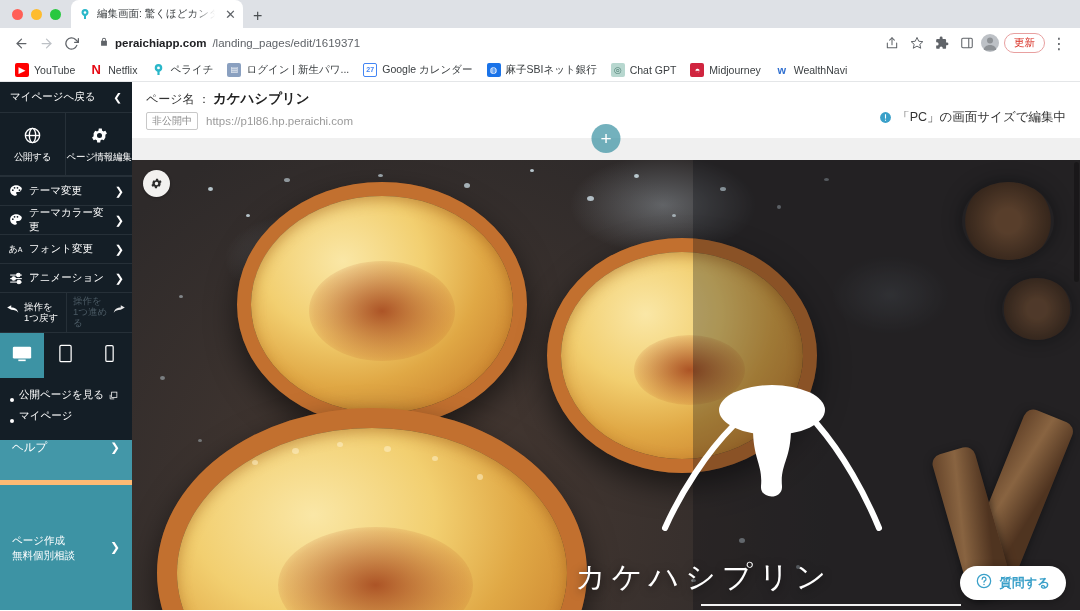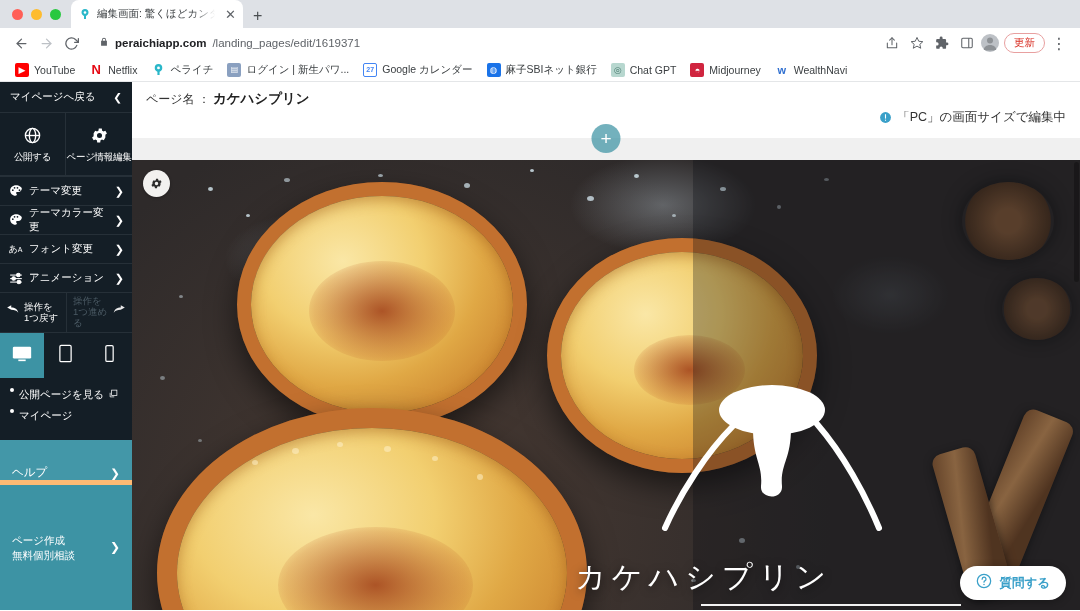--- a/index.html
+++ b/index.html
@@ -115,25 +115,25 @@
 
   .sb-switchtitle {
     height: 25px; display: flex; align-items: center; justify-content: center;
     gap: 4px; font-size: 10px;
   }
   .sb-devices { display: flex; height: 45px; }
   .sb-dev { width: 33.33%; display: flex; align-items: center; justify-content: center; cursor: pointer; }
   .sb-dev.active { background: #3d93a4; }
 
   .sb-links { padding: 10px 0 10px 10px; }
-  .sb-link { display: flex; align-items: flex-start; gap: 5px; font-size: 10.5px; margin-bottom: 7px; cursor: pointer; }
+  .sb-link { display: flex; align-items: flex-end; gap: 5px; font-size: 10.5px; margin-bottom: 7px; cursor: pointer; }
   .bullet { width: 4px; height: 4px; border-radius: 50%; background: #fff; flex: 0 0 4px; }
 
   .sb-help {
-    height: 40px; background: #4397a8; display: flex; align-items: flex-end;
+    height: 40px; background: #4397a8; display: flex; align-items: flex-start;
     padding: 0 12px; font-size: 11.5px; cursor: pointer;
   }
   .sb-help .chev { margin-left: auto; font-weight: bold; }
   .sb-consult {
     flex: 1; background: #3d93a4; display: flex; align-items: center;
     padding: 0 12px; font-size: 10.5px; line-height: 1.35; cursor: pointer;
     border-top: 5px solid #fdba74;
   }
   .sb-consult .chev { margin-left: auto; font-weight: bold; font-size: 12px; }
 
@@ -548,20 +548,24 @@
       </div>
     </div>
 
     <div class="main">
 
       <div class="page-header">
         <div class="ph-left">
           <div class="ph-name">
             <span>ページ名 ：</span>
             <b>カケハシプリン</b>
+          </div>
+          <div class="ph-url-row">
+            <span class="ph-badge">非公開中</span>
+            <span class="ph-url">https://p1l86.hp.peraichi.com</span>
           </div>
         </div>
         <div class="ph-right">
           <span class="ph-info-ic">
             <svg width="13" height="13" viewBox="0 0 24 24" fill="#3aa0c9">
                 <circle cx="12" cy="12" r="10"></circle>
                 <rect x="11" y="6" width="2" height="8" fill="#fff"></rect>
                 <rect x="11" y="16" width="2" height="2" fill="#fff"></rect>
               </svg>
           </span>

